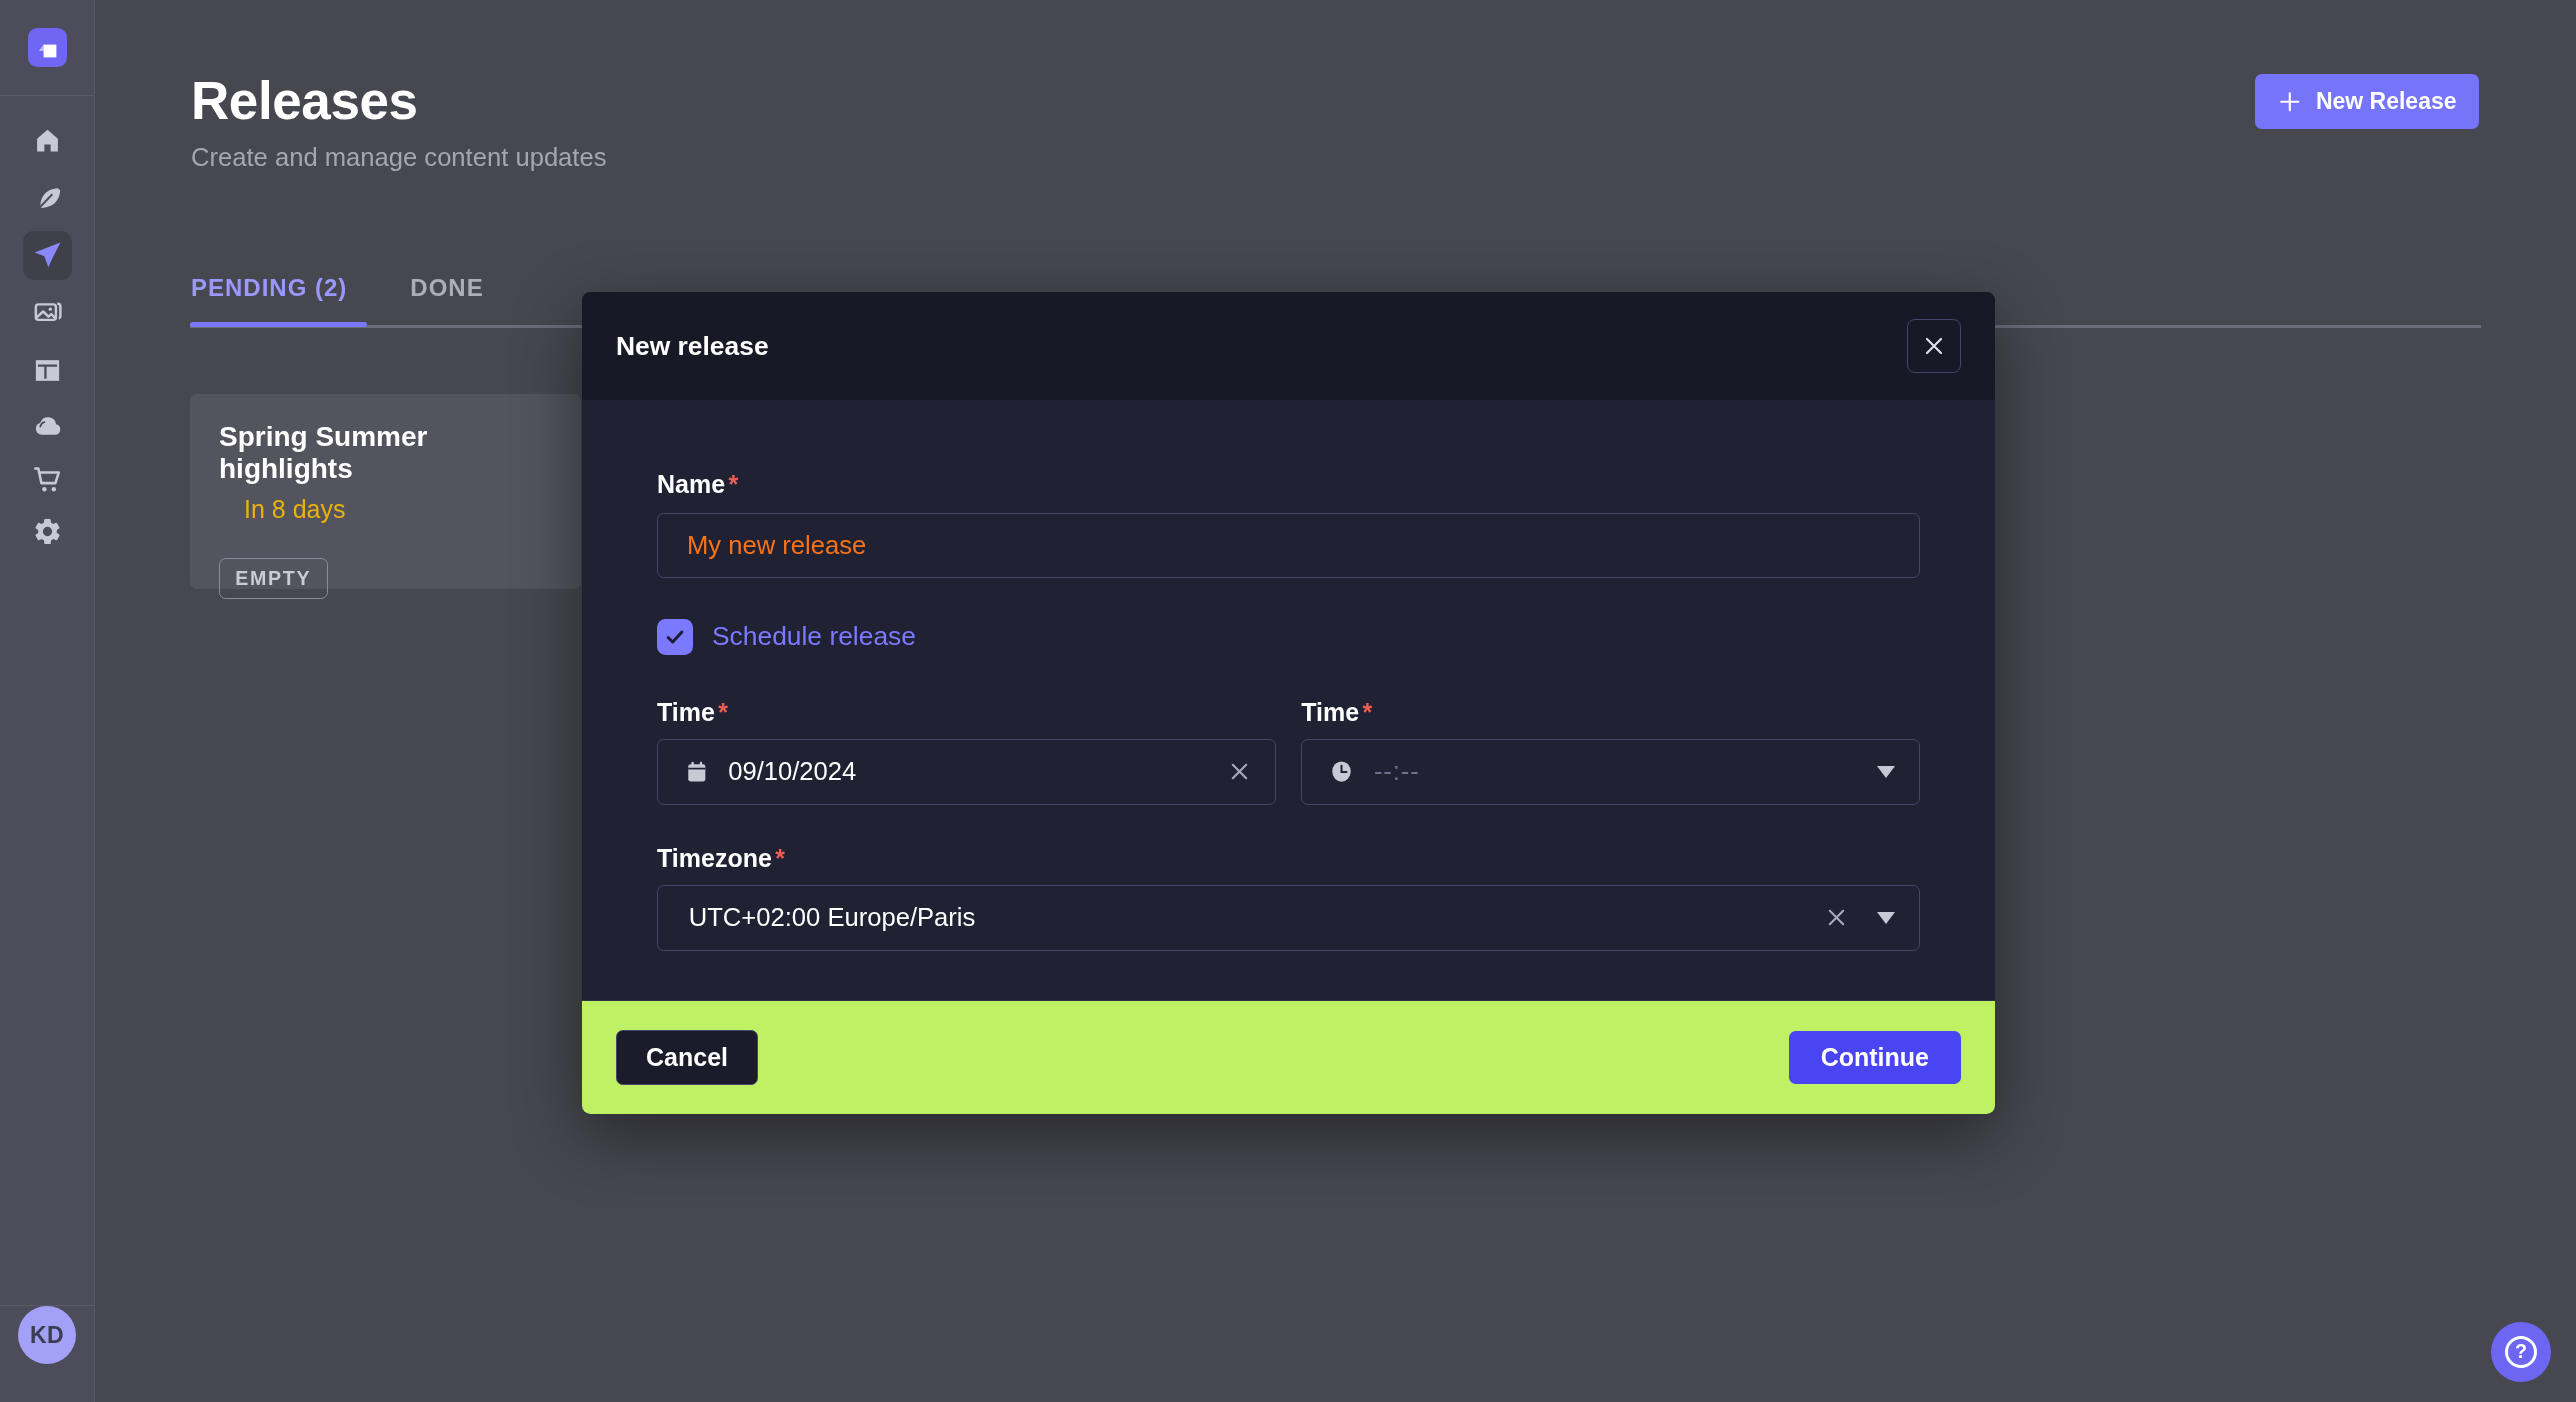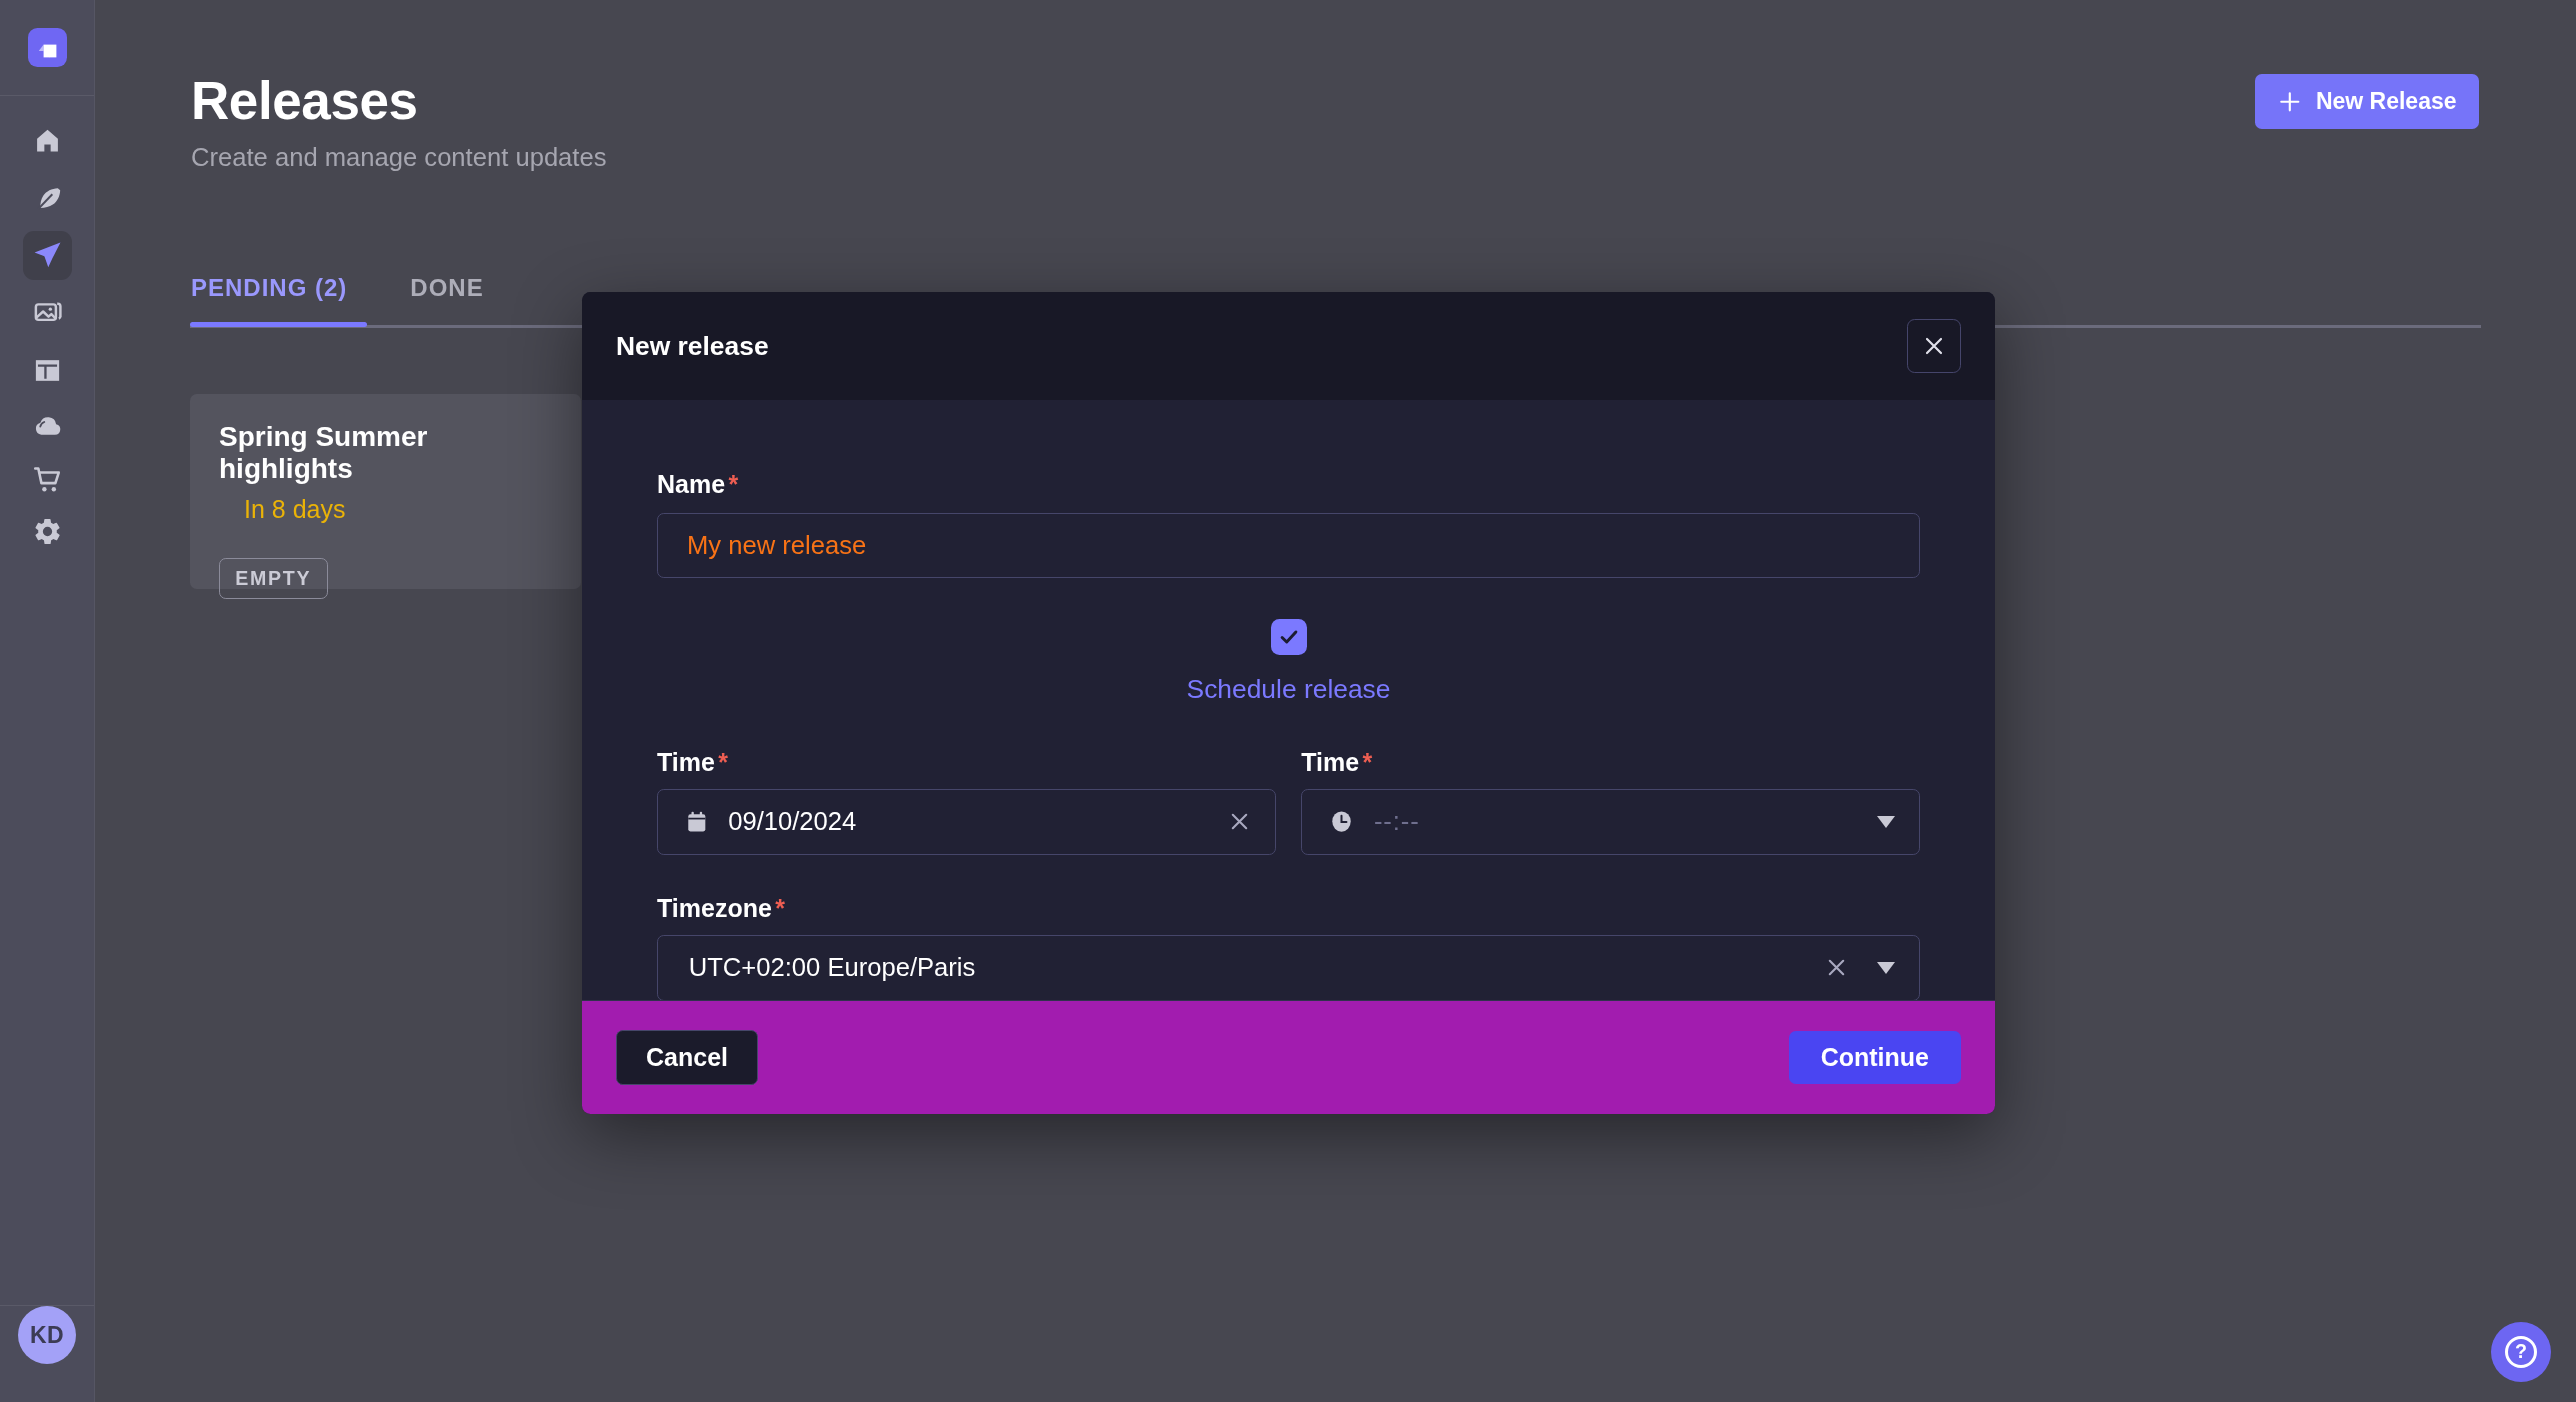--- a/index.html
+++ b/index.html
@@ -108,21 +108,21 @@
     background:#212134; padding:70px 75px 0;
   }
   .field-label { font-size:25px; font-weight:600; color:#fff; }
   .req { color:#ee5e52; margin-left:3.4px; }
   .text-input {
     margin-top:13.6px; width:100%; height:65px; border-radius:6.8px;
     border:1.7px solid #46466a; background:transparent; color:#f97316;
     font-size:25.6px; padding:0 29px; outline:none;
     font-family:"Liberation Sans", sans-serif;
   }
-  .checkbox-row { margin-top:41px; display:flex; align-items:center; gap:19px; cursor:pointer;flex-direction:column; }
+  .checkbox-row { margin-top:41px; display:flex; align-items:center; gap:19px; cursor:pointer; }
   .checkbox {
     width:36px; height:36px; border-radius:8.5px; background:#7b79ff;
     display:flex; align-items:center; justify-content:center; cursor:pointer;
   }
   .checkbox-label { font-size:26.4px; color:#7b79ff; }
   .dt-row { margin-top:43px; display:flex; gap:25.6px; }
   .dt-col { flex:1; }
   .picker-field {
     margin-top:12px; height:66px; border-radius:6.8px; border:1.7px solid #46466a;
     display:flex; align-items:center; padding:0 24px 0 25.6px; gap:19px;
@@ -132,21 +132,21 @@
   .picker-placeholder { font-size:25.6px; color:#6f6f8e; flex:1; letter-spacing:0.9px; }
   .caret-down {
     width:0; height:0; border-left:9.4px solid transparent;
     border-right:9.4px solid transparent; border-top:12px solid #c9c9d5;
     cursor:pointer;
   }
   .clear-x { color:#a8a8bf; cursor:pointer; display:flex; }
   .tz-block { margin-top:39px; }
   .modal-footer {
     position:absolute; bottom:0; left:0; right:0; height:114px;
-    background:#a21caf; border-top:1.7px solid #31314d;
+    background:#bef264; border-top:1.7px solid #31314d;
     display:flex; align-items:center; justify-content:space-between;
     padding:0 34px;
   }
   .cancel-btn {
     height:55px; padding:0 29px; border-radius:6.8px;
     border:1.7px solid #46466a; background:#1b1b2b; color:#fff;
     font-size:25px; font-weight:600; cursor:pointer;
     font-family:"Liberation Sans", sans-serif;
   }
   .continue-btn {

